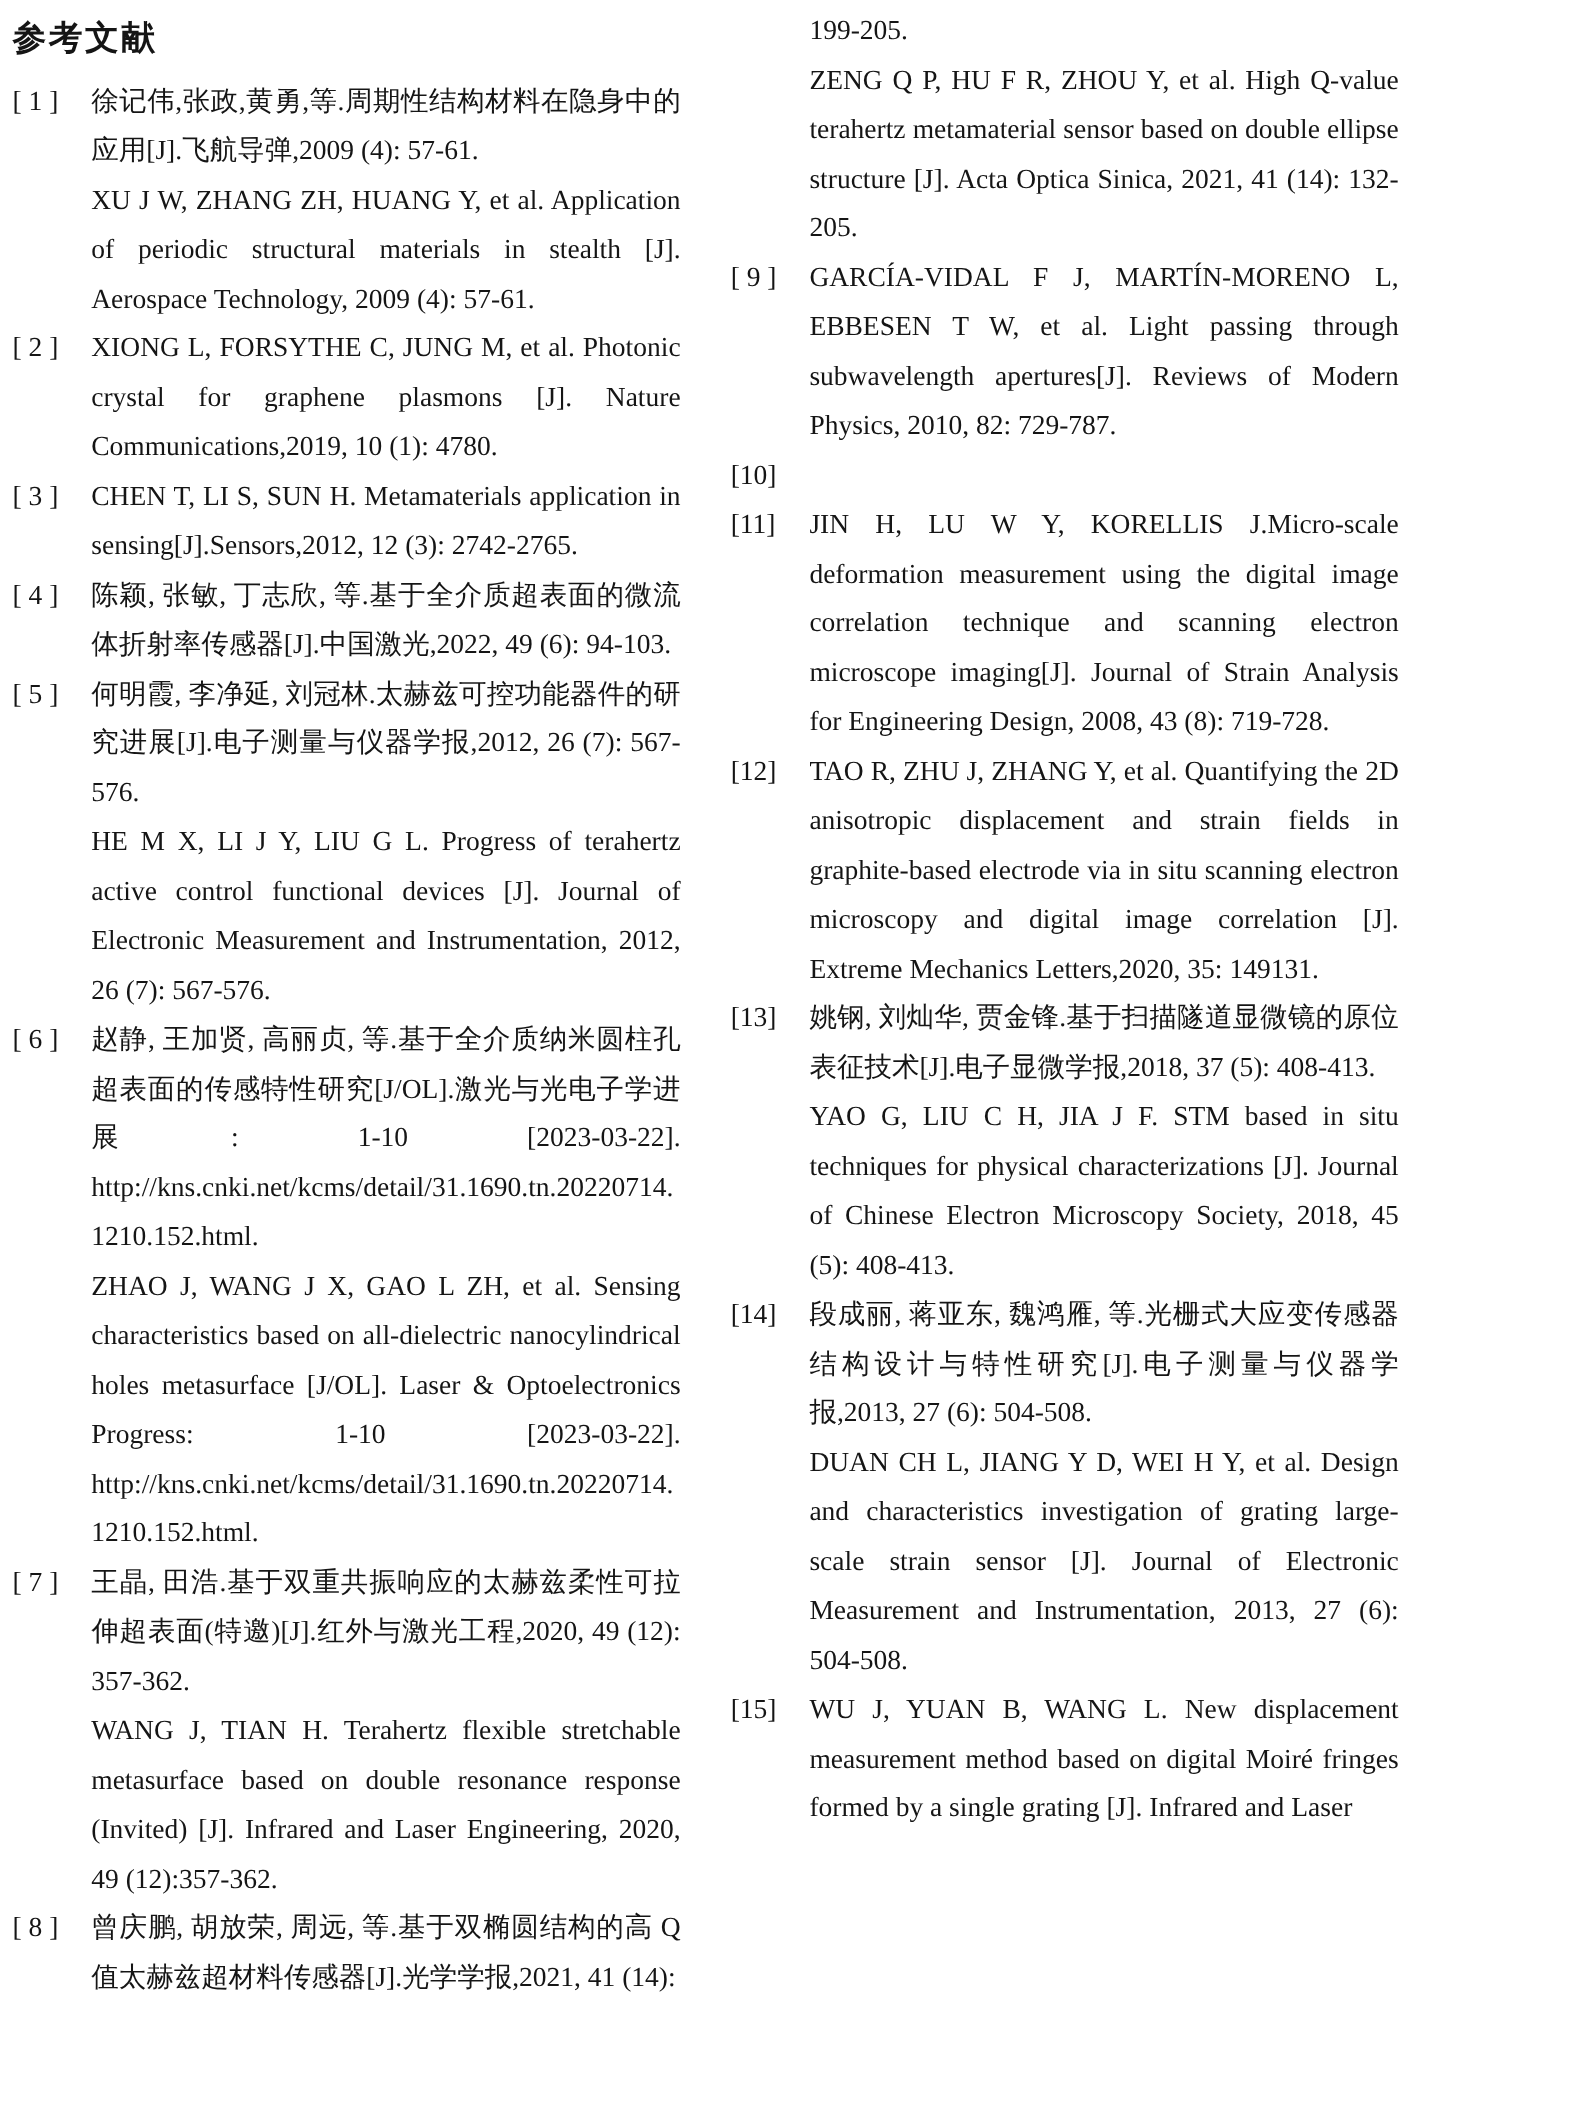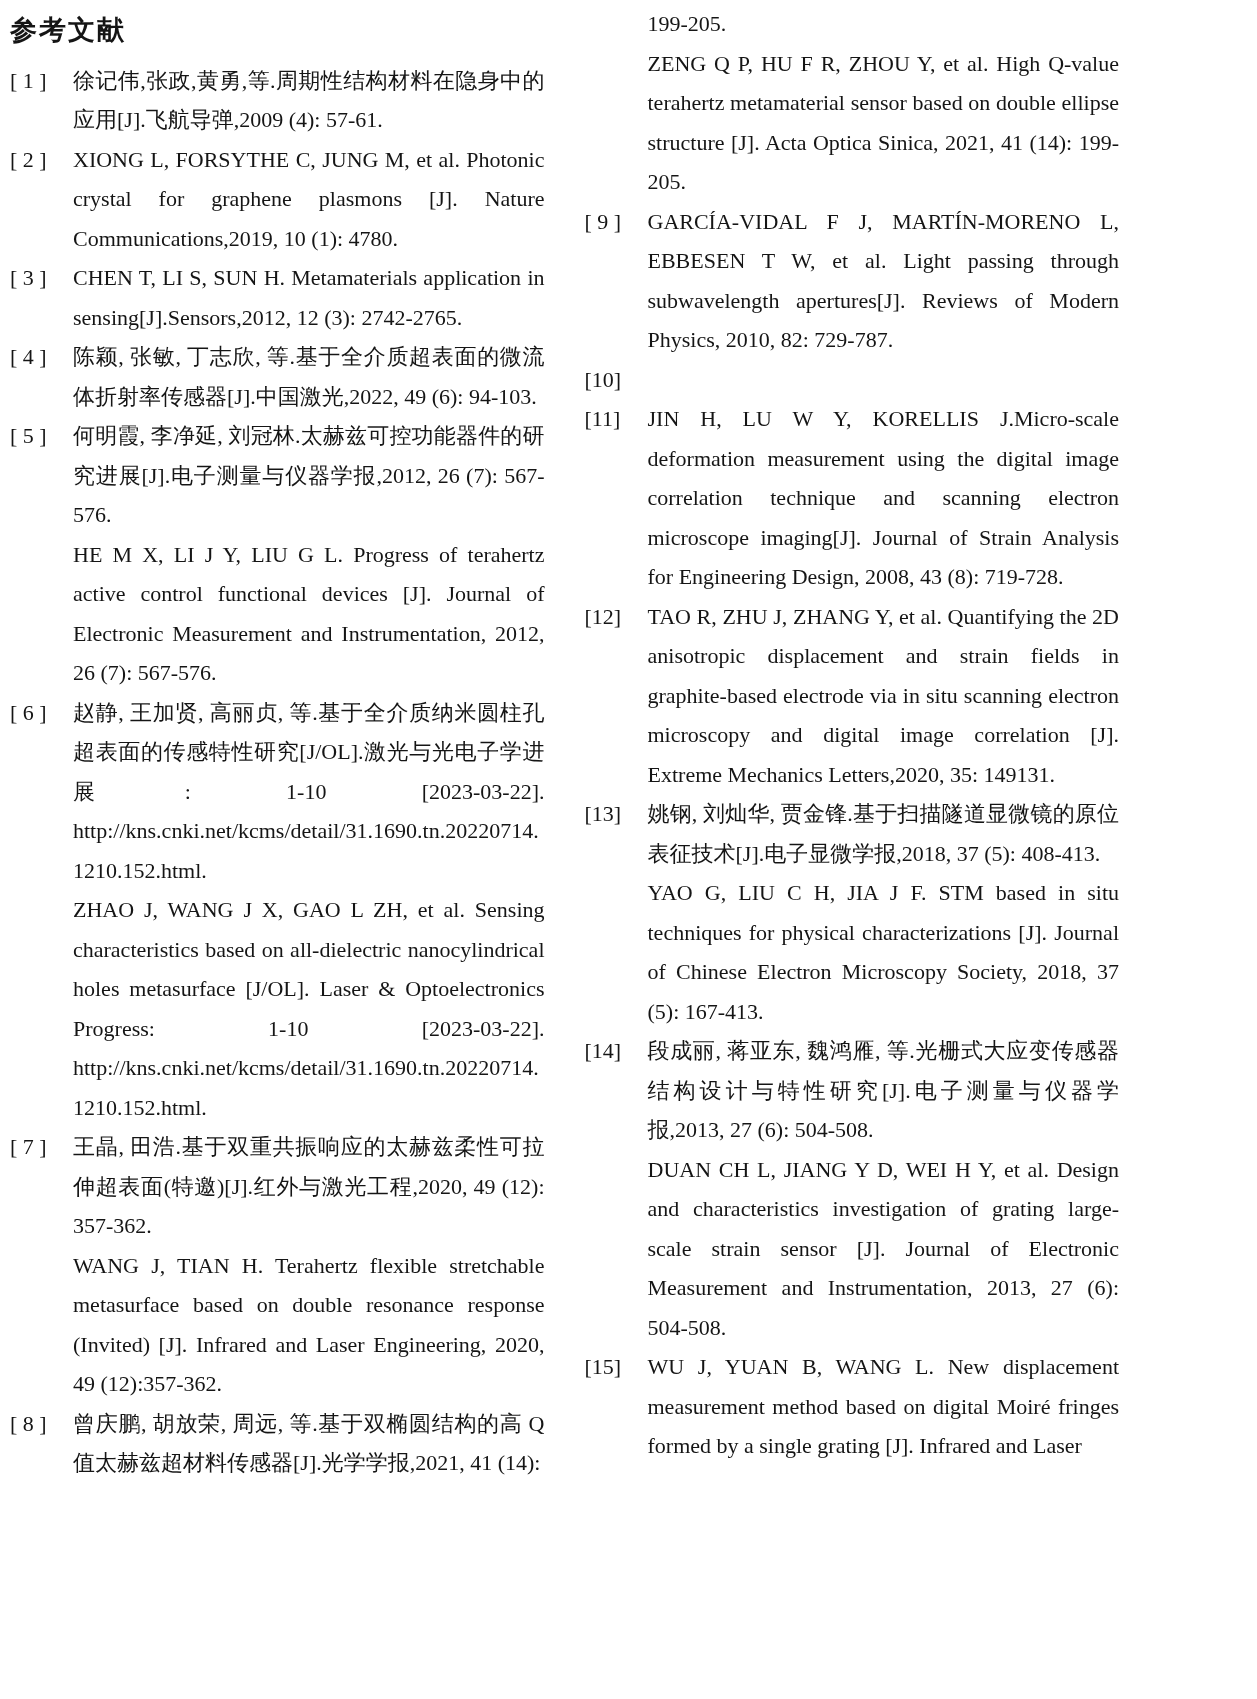--- a/index.html
+++ b/index.html
@@ -58,20 +58,21 @@
 <body>
 
 <main class="page">
   <section class="col">
     <h1 class="section-title">参考文献</h1>
     <div class="entries">
         <div class="entry">
           <span class="ref-label">[ 1 ]</span>
           <div class="ref-content">
             <p class="citation">徐记伟,张政,黄勇,等.周期性结构材料在隐身中的应用[J].飞航导弹,2009 (4): 57-61.</p>
+            <p class="citation">XU J W, ZHANG ZH, HUANG Y, et al. Application of periodic structural materials in stealth [J]. Aerospace Technology, 2009 (4): 57-61.</p>
           </div>
         </div>
         <div class="entry">
           <span class="ref-label">[ 2 ]</span>
           <div class="ref-content">
             <p class="citation">XIONG L, FORSYTHE C, JUNG M, et al. Photonic crystal for graphene plasmons [J]. Nature Communications,2019, 10 (1): 4780.</p>
           </div>
         </div>
         <div class="entry">
           <span class="ref-label">[ 3 ]</span>
@@ -113,21 +114,21 @@
           </div>
         </div>
       </div>
   </section>
   <section class="col">
     <div class="entries">
         <div class="entry">
           <span class="ref-label"></span>
           <div class="ref-content">
             <p class="citation">199-205.</p>
-            <p class="citation">ZENG Q P, HU F R, ZHOU Y, et al. High Q-value terahertz metamaterial sensor based on double ellipse structure [J]. Acta Optica Sinica, 2021, 41 (14): 199-205.</p>
+            <p class="citation">ZENG Q P, HU F R, ZHOU Y, et al. High Q-value terahertz metamaterial sensor based on double ellipse structure [J]. Acta Optica Sinica, 2021, 41 (14): 132-205.</p>
           </div>
         </div>
         <div class="entry">
           <span class="ref-label">[ 9 ]</span>
           <div class="ref-content">
             <p class="citation">GARCÍA-VIDAL F J, MARTÍN-MORENO L, EBBESEN T W, et al. Light passing through subwavelength apertures[J]. Reviews of Modern Physics, 2010, 82: 729-787.</p>
           </div>
         </div>
         <div class="entry">
           <span class="ref-label">[10]</span>
@@ -143,21 +144,21 @@
         <div class="entry">
           <span class="ref-label">[12]</span>
           <div class="ref-content">
             <p class="citation">TAO R, ZHU J, ZHANG Y, et al. Quantifying the 2D anisotropic displacement and strain fields in graphite-based electrode via in situ scanning electron microscopy and digital image correlation [J]. Extreme Mechanics Letters,2020, 35: 149131.</p>
           </div>
         </div>
         <div class="entry">
           <span class="ref-label">[13]</span>
           <div class="ref-content">
             <p class="citation">姚钢, 刘灿华, 贾金锋.基于扫描隧道显微镜的原位表征技术[J].电子显微学报,2018, 37 (5): 408-413.</p>
-            <p class="citation">YAO G, LIU C H, JIA J F. STM based in situ techniques for physical characterizations [J]. Journal of Chinese Electron Microscopy Society, 2018, 37 (5): 167-413.</p>
+            <p class="citation">YAO G, LIU C H, JIA J F. STM based in situ techniques for physical characterizations [J]. Journal of Chinese Electron Microscopy Society, 2018, 45 (5): 408-413.</p>
           </div>
         </div>
         <div class="entry">
           <span class="ref-label">[14]</span>
           <div class="ref-content">
             <p class="citation">段成丽, 蒋亚东, 魏鸿雁, 等.光栅式大应变传感器结构设计与特性研究[J].电子测量与仪器学报,2013, 27 (6): 504-508.</p>
             <p class="citation">DUAN CH L, JIANG Y D, WEI H Y, et al. Design and characteristics investigation of grating large-scale strain sensor [J]. Journal of Electronic Measurement and Instrumentation, 2013, 27 (6): 504-508.</p>
           </div>
         </div>
         <div class="entry">

